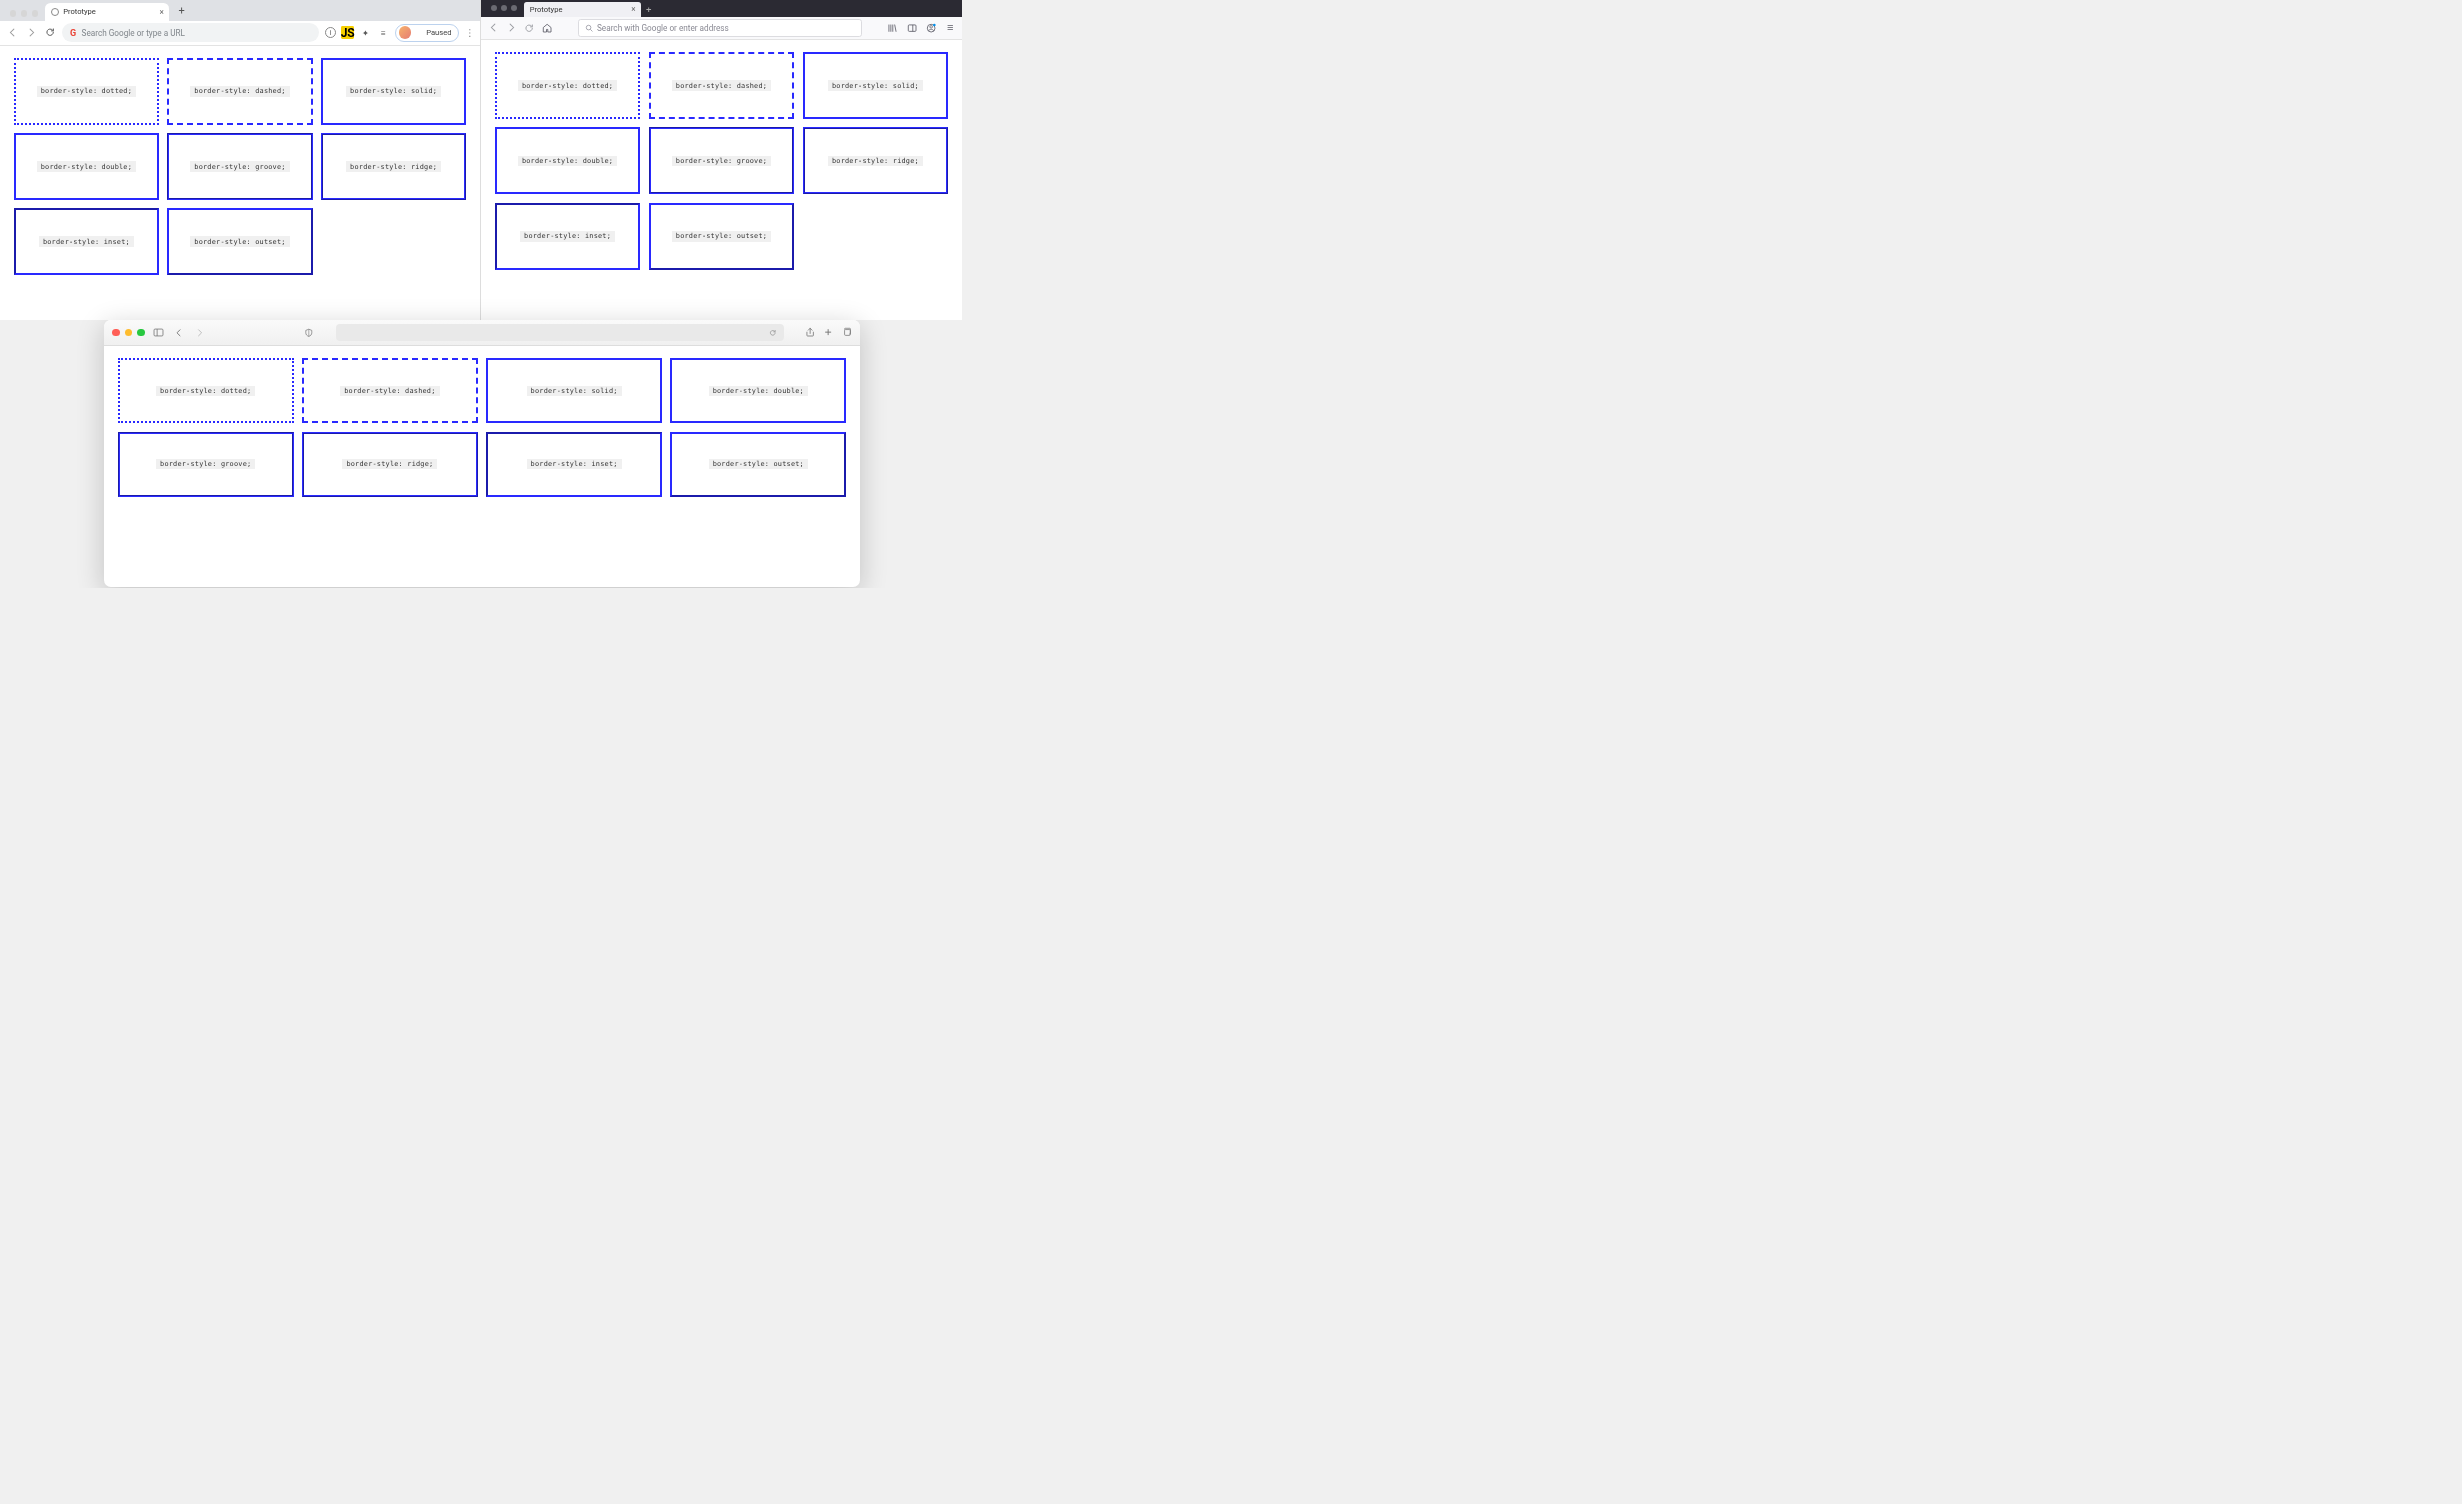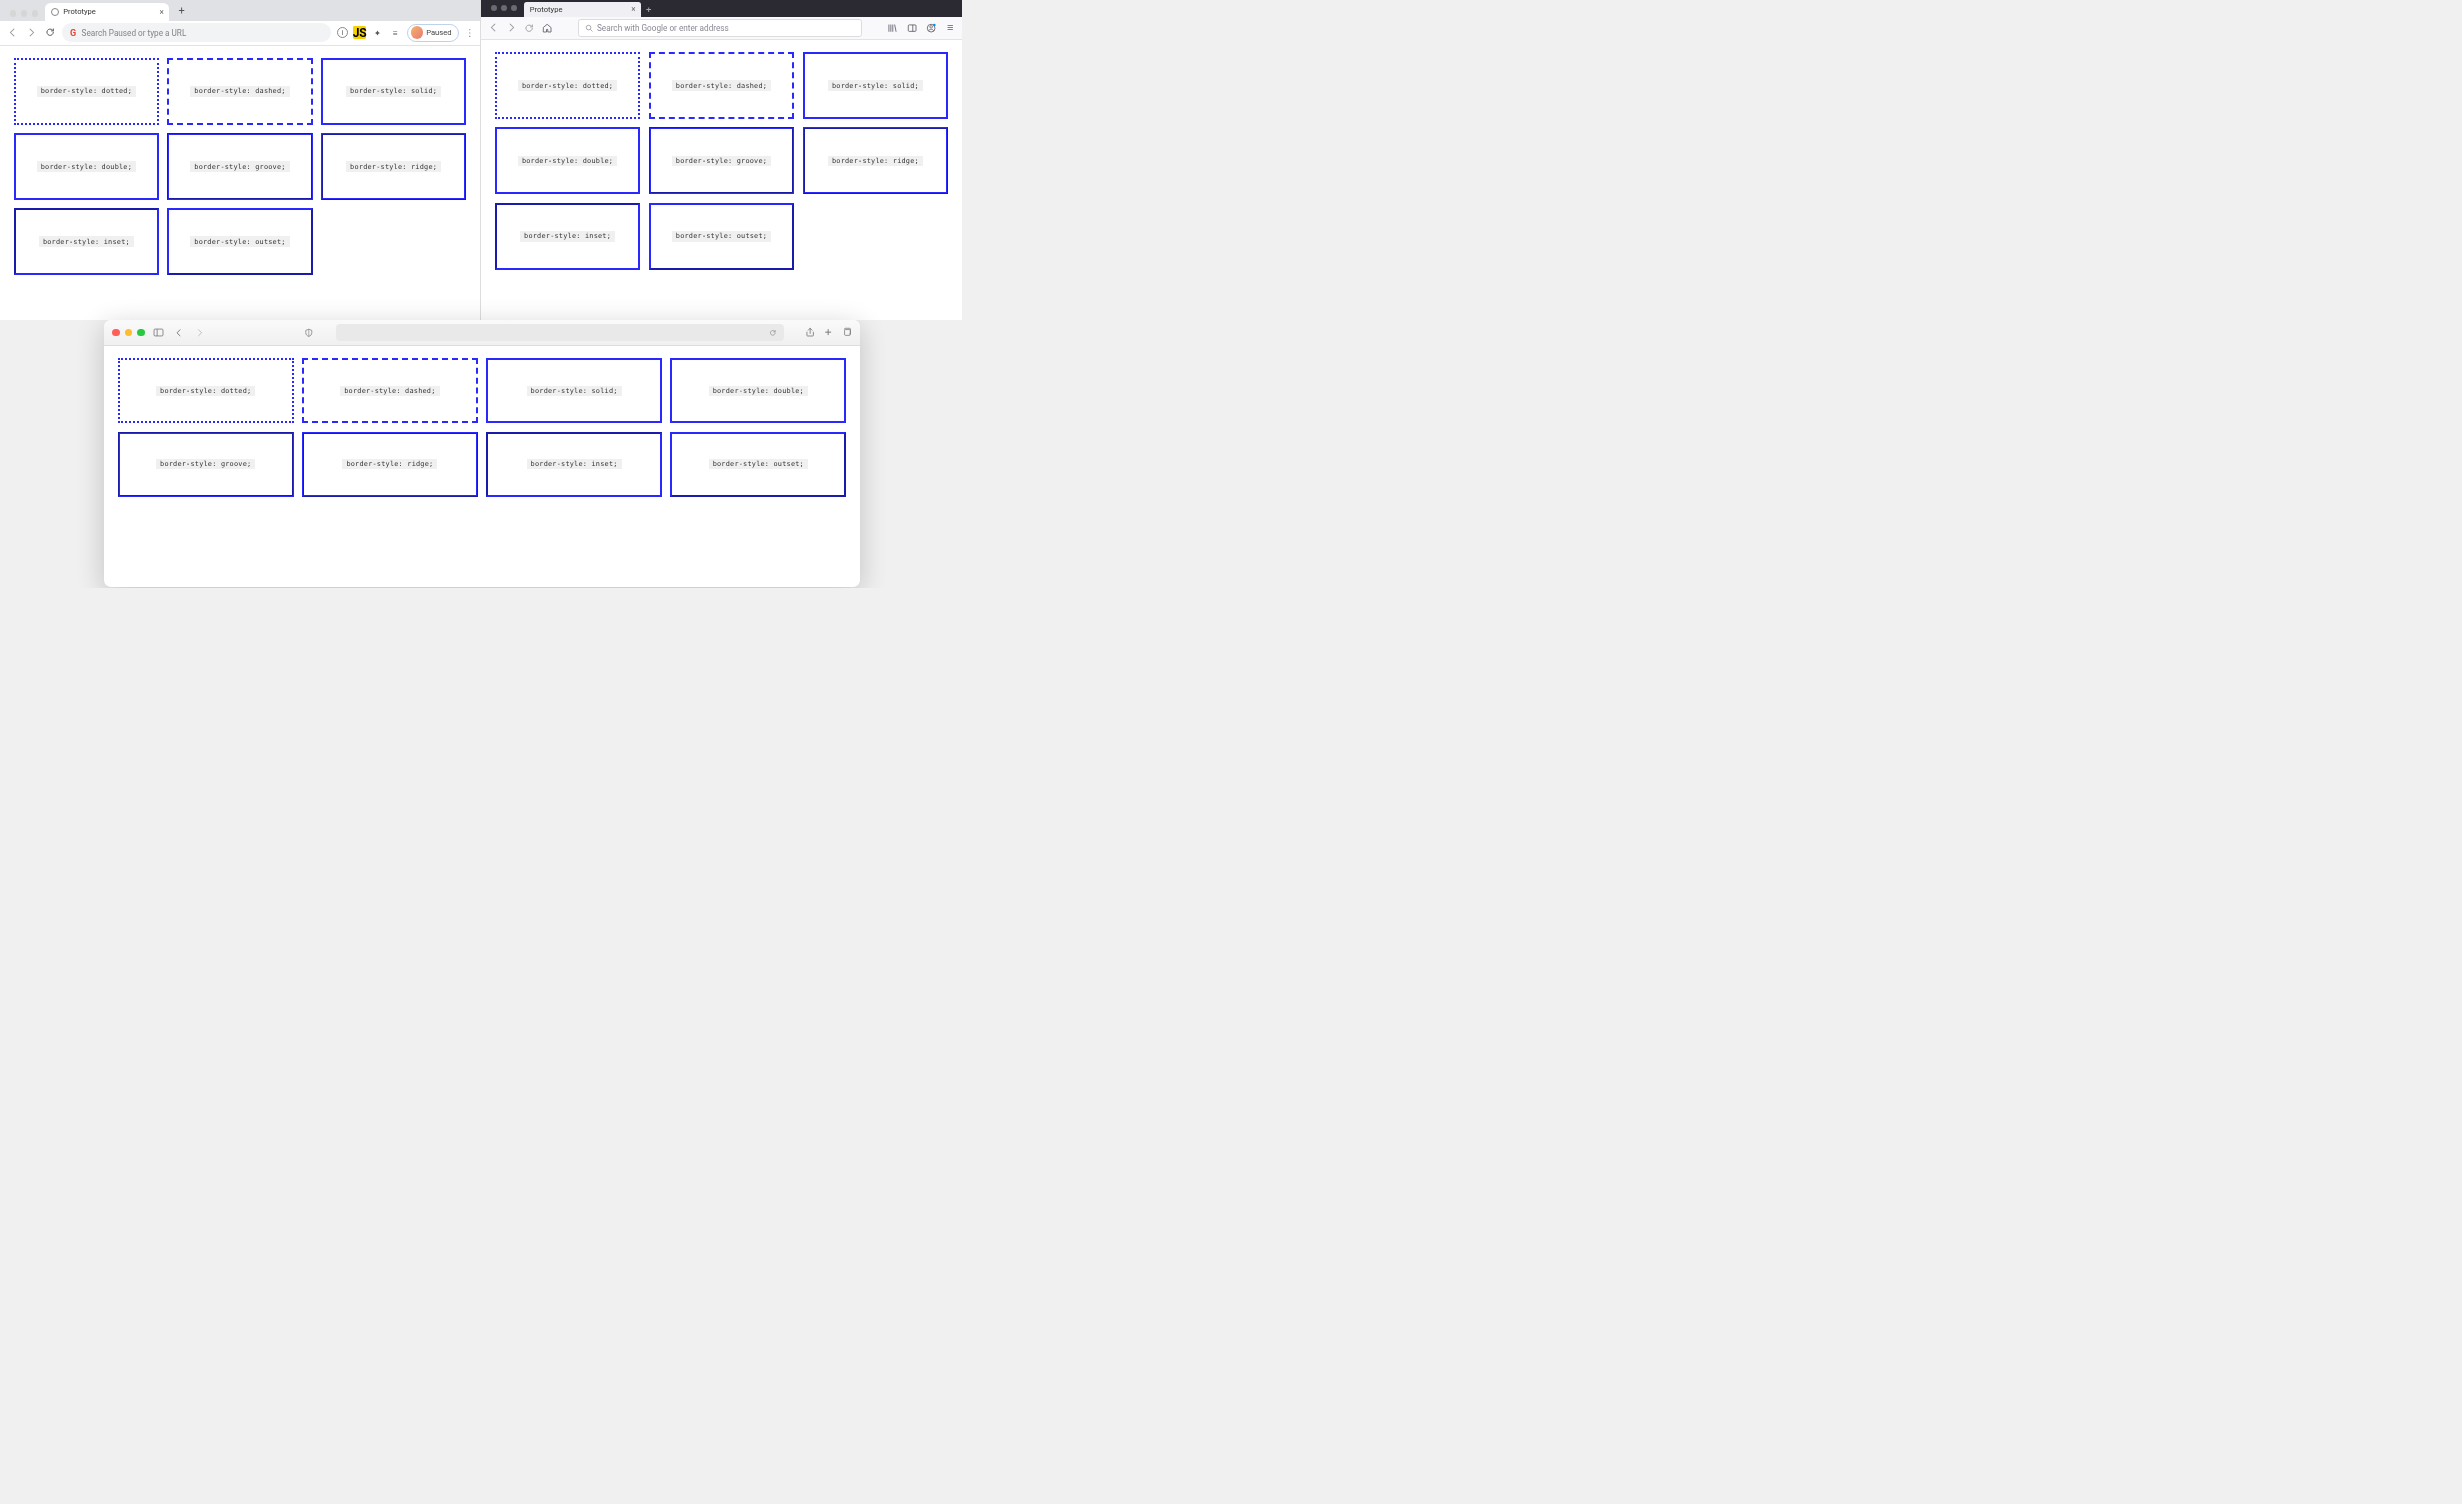--- a/index.html
+++ b/index.html
@@ -79,21 +79,21 @@
 .chrome-ext-icons{display:flex;gap:5.5px;align-items:center;}
 .ext-icon{width:12.4px;height:12.4px;display:flex;align-items:center;justify-content:center;font-size:8.2px;}
 .ext-js{background:#f7d000;color:#000;font-weight:bold;font-size:12px;border-radius:1.4px;}
 .ext-puzzle{color:#555;}
 .ext-info{color:#555;border:0.7px solid #888;border-radius:50%;width:11px;height:11px;font-size:6.9px;}
 .ext-list{color:#555;}
 .profile-chip{
   border:0.7px solid #bcd2ee;
   border-radius:9.6px;
   height:18px;
-  display:flex;align-items:center;gap:3px;
+  display:flex;align-items:center;gap:15px;
   padding:0 6.9px 0 2.7px;
   font-size:7.6px;color:#444;
 }
 .avatar{width:12.4px;height:12.4px;border-radius:50%;background:linear-gradient(135deg,#f6b26b,#e67c73);}
 .kebab{color:#777;font-size:9.6px;cursor:pointer;}
 
 
 .firefox-window{
   position:absolute;
   left:481px; top:0;
@@ -228,21 +228,21 @@
           <path d="M6 3l5 5-5 5" stroke="currentColor" stroke-width="1.5" fill="none" stroke-linecap="round"></path>
         </svg>
     </div>
     <div class="reload-icon">
       <svg width="10.3" height="10.3" viewBox="0 0 16 16">
           <path d="M13 8a5 5 0 11-1.5-3.5M13 3v3h-3" stroke="currentColor" stroke-width="1.5" fill="none" stroke-linecap="round"></path>
         </svg>
     </div>
     <div class="chrome-omnibox">
       <span class="g-icon">G</span>
-      <span>Search Paused or type a URL</span>
+      <span>Search Google or type a URL</span>
     </div>
     <div class="chrome-ext-icons">
       <span class="ext-icon ext-info">i</span>
       <span class="ext-icon ext-js">JS</span>
       <span class="ext-icon ext-puzzle">✦</span>
       <span class="ext-icon ext-list">≡</span>
     </div>
     <div class="profile-chip">
       <span class="avatar"></span>
       <span>Paused</span>

